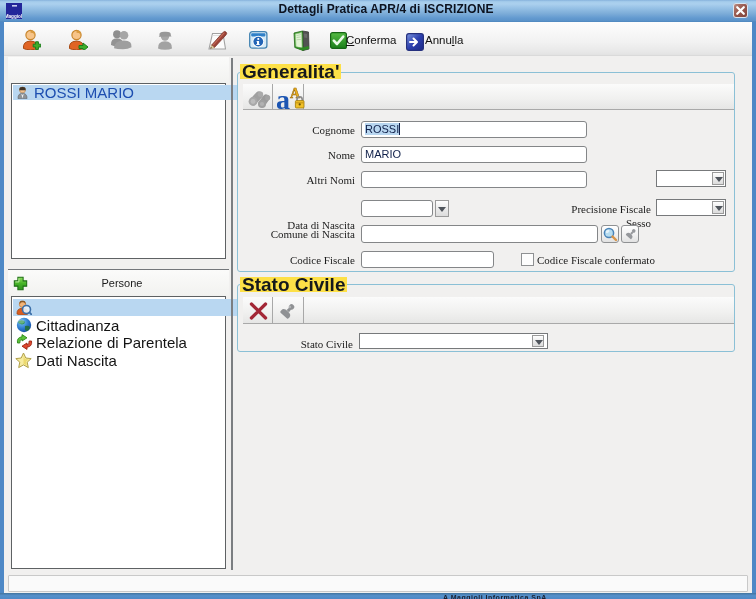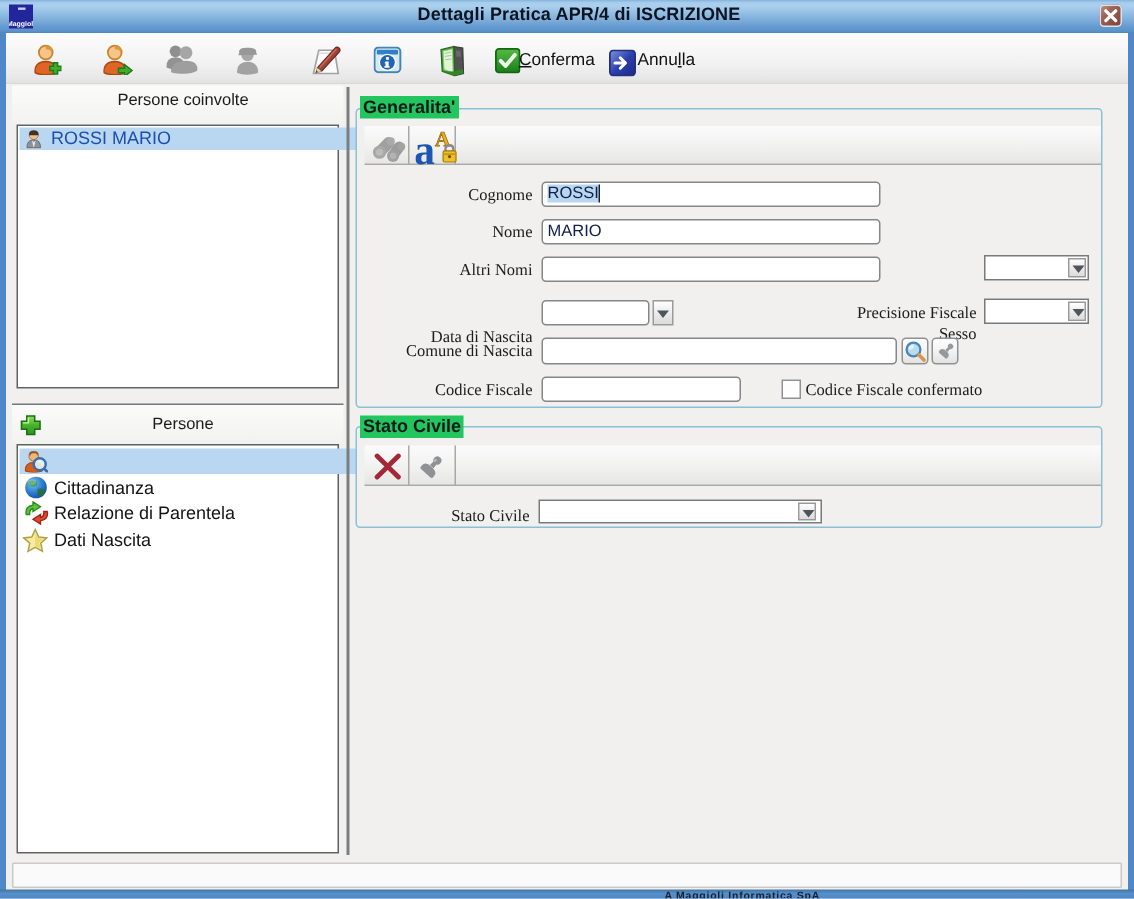--- a/index.html
+++ b/index.html
@@ -30,28 +30,28 @@
 
 #toolbar { left:0; top:0; width:748px; height:34px;
   background:linear-gradient(#fdfdfd,#f2f2f2 60%,#e7e7e7 92%,#e2e2e2);
   border-bottom:1px solid #dadada; }
 .tbtext { font-size:11.5px; color:#111111; top:12px; }
 .tbtext u { text-decoration:underline; }
 
 
 .paneheader { font-size:11px; color:#1b1b1b; }
 .listbox { background:#ffffff; border:1px solid #5e6163; }
-.lrow { position:absolute; left:1px; width:232px; height:17px; font-size:12px; color:#141414; line-height:17px; }
+.lrow { position:absolute; left:1px; width:232px; height:17px; font-size:15px; color:#141414; line-height:17px; }
 .lrow.sel { background:#b9d7f1; }
 .lrow .txt { position:absolute; left:23px; top:0; white-space:nowrap; }
 .lrow svg { position:absolute; }
 
 
 .group { border:1px solid #8bc0d6; border-radius:3px; background:#f1f0ef; }
-.legend { font-size:12px; font-weight:bold; color:#15181c; background:#22c55e; padding:0 2px; white-space:nowrap; letter-spacing:0px; line-height:15px; }
+.legend { font-size:19px; font-weight:bold; color:#15181c; background:#fde047; padding:0 2px; white-space:nowrap; letter-spacing:0px; line-height:15px; }
 .iconstrip { background:linear-gradient(#fbfbfb,#f0f0ef 60%,#e6e6e5); border-bottom:1px solid #a9a9a9; }
 .vsep { width:1px; background:#a8a8a8; }
 .flabel { font-size:11px; color:#1b1b1b; text-align:right; white-space:nowrap;font-family:Liberation Serif, serif; }
 .tinput { background:#ffffff; border:1px solid #848688; border-radius:3px; font-size:11px; color:#10204a; padding:0 3px; line-height:15px; }
 .combobtn { background:linear-gradient(#fefefe,#eaeaea 55%,#dcdcdc); border:1px solid #9a9a9a; }
 .arrow-down { width:0; height:0; border-left:4.5px solid transparent; border-right:4.5px solid transparent; border-top:5.5px solid #50555c; position:absolute; }
 .sqbtn { border:1px solid #8f9193; border-radius:3px; background:linear-gradient(#ffffff,#f1f1f1 55%,#e2e2e2); }
 </style>
 </head>
 <body>
@@ -147,21 +147,20 @@
     </defs>
     <rect x="0.6" y="0.6" width="16.8" height="16.8" rx="2.4" fill="url(#bg2)" stroke="#25307e" stroke-width="1.2"></rect>
     <path d="M4 9 L10 9 M7.5 5.5 L11 9 L7.5 12.5" fill="none" stroke="#ffffff" stroke-width="2" stroke-linecap="round" stroke-linejoin="round"></path>
   </svg>
   <div class="abs tbtext" style="left:342px;"><u>C</u>onferma</div>
   <div class="abs tbtext" style="left:421px;">Annu<u>l</u>la</div>
 
   <div class="abs" style="left:4px; top:35px; width:221px; height:26px; background:linear-gradient(#fbfbfa,#f2f2f0);"></div>
   <div class="abs" style="left:4px; top:246.5px; width:221px; height:1px; background:#73767a;"></div>
   <div class="abs" style="left:4px; top:248px; width:221px; height:26px; background:linear-gradient(#fbfbfa,#f2f2f0);"></div>
-  <div class="abs paneheader" style="left:7px; top:39px; width:222px; text-align:center;">Persone coinvolte</div>
   <div class="abs paneheader" style="left:7px; top:255px; width:222px; text-align:center;">Persone</div>
 
   <div class="abs listbox" style="left:7px; top:61px; width:215px; height:176px;">
     <div class="lrow sel" style="top:1px; color:#1d4eb0; height:15px; line-height:15px;">
       <svg style="left:4px; top:1px;" width="11" height="13" viewBox="0 0 11 13">
         <circle cx="5.5" cy="4" r="3" fill="#f0c090" stroke="#b08048" stroke-width="0.6"></circle>
         <path d="M2.4 3.4 Q2.2 0.8 5.5 1 Q8.8 0.8 8.6 3.4 L8.8 4.2 L2.2 4.2 Z" fill="#403428"></path>
         <path d="M1 12.6 Q0.8 7.4 5.5 7.2 Q10.2 7.4 10 12.6 Z" fill="#8e9296" stroke="#5e6266" stroke-width="0.6"></path>
         <path d="M4.2 7.4 L5.5 9 L6.8 7.4 L5.5 12.6 Z" fill="#eceef0"></path>
       </svg>

